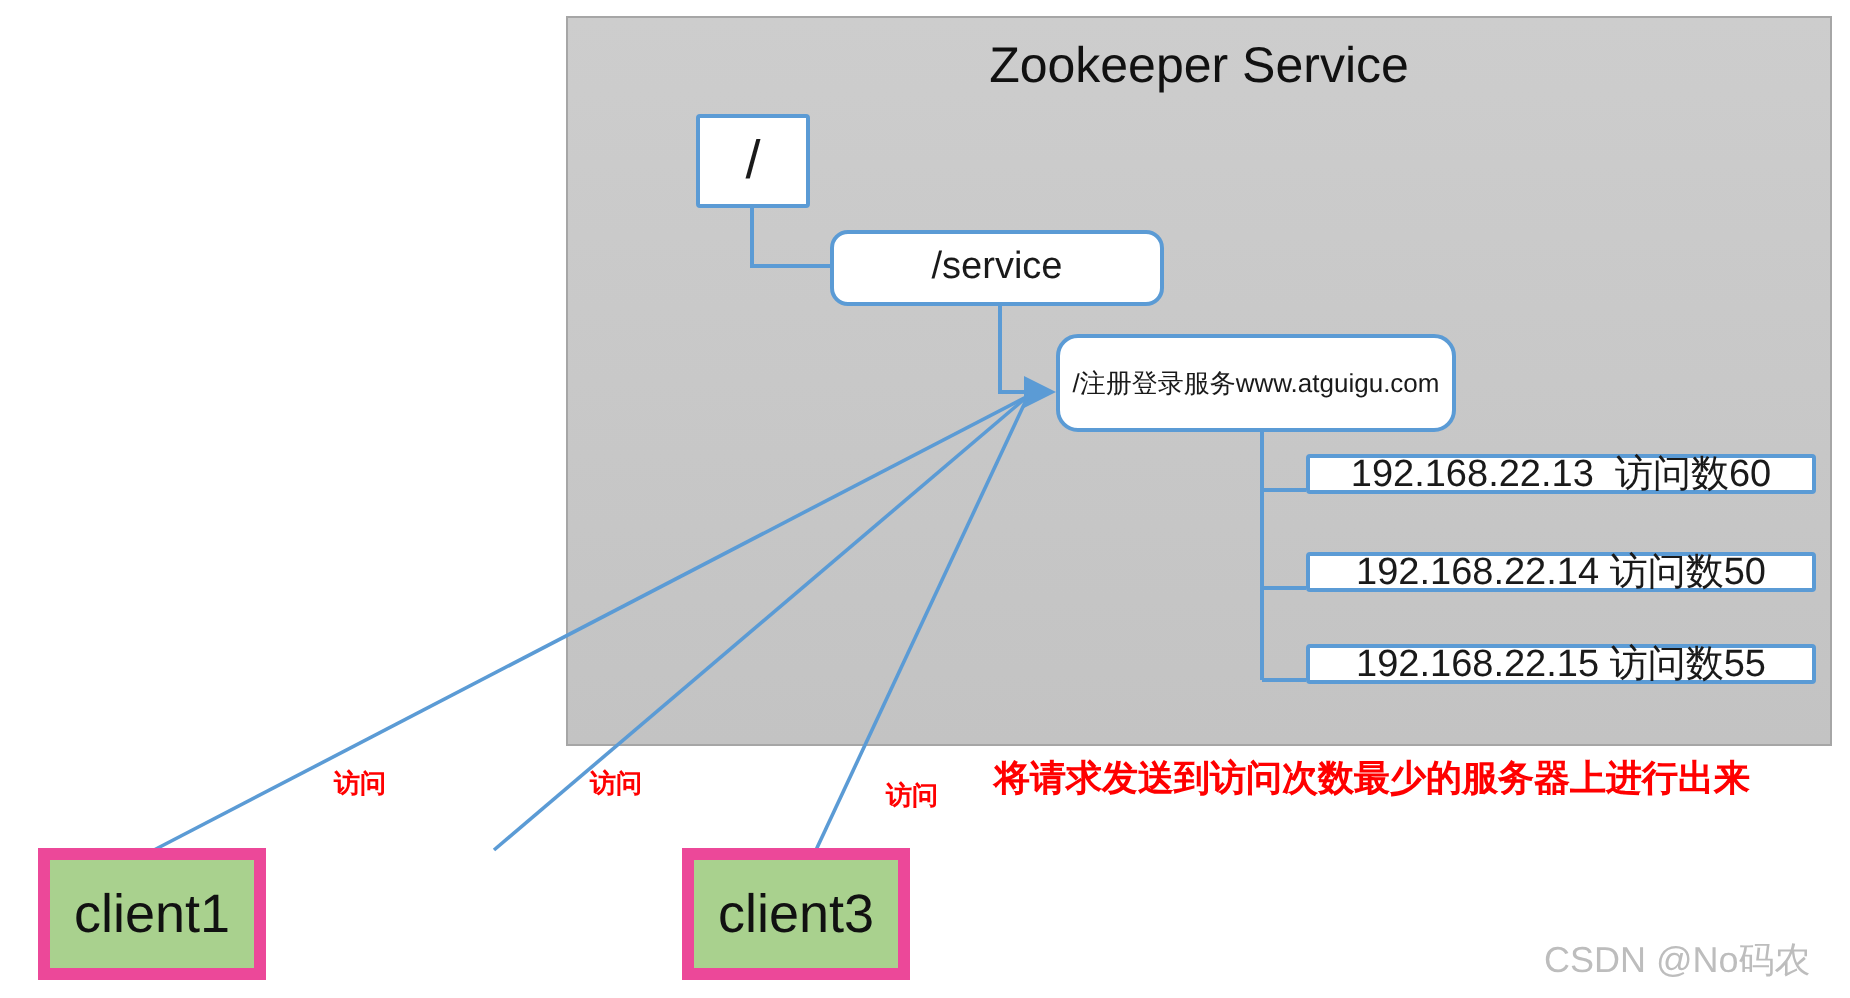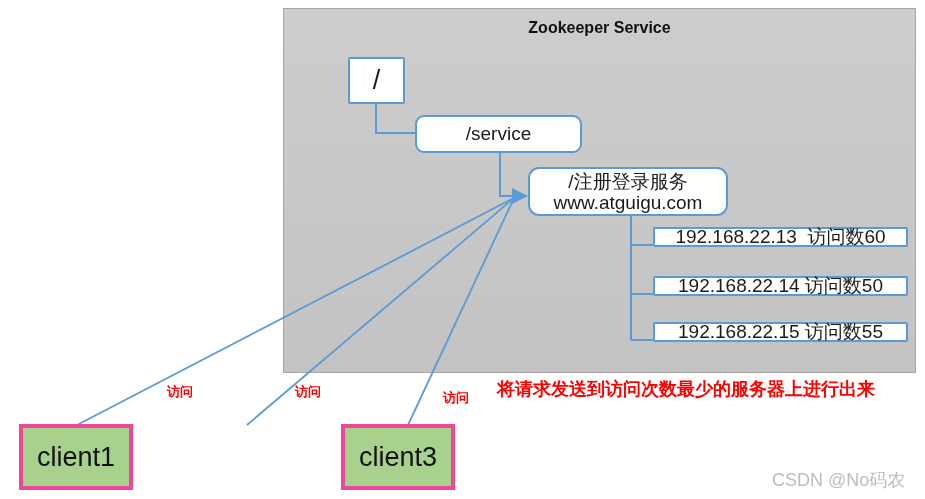--- a/index.html
+++ b/index.html
@@ -20,22 +20,22 @@
     width: 633px; height: 365px;
     background: linear-gradient(180deg, #cdcdcd 0%, #c3c3c3 100%);
     border: 1px solid #a6a6a6;
   }
 
   .panel-title {
     position: absolute;
     left: 283px; top: 19px;
     width: 633px;
     text-align: center;
-    font-size: 16px;
-    font-weight: bold;
+    font-size: 25px;
+    font-weight: normal;
     color: #111111;
     letter-spacing: 0px;
   }
 
   .node {
     position: absolute;
     background: #ffffff;
     border: 2px solid #5b9bd5;
     color: #1a1a1a;
     display: flex;
@@ -55,42 +55,42 @@
     left: 415px; top: 115px;
     width: 167px; height: 38px;
     border-radius: 9px;
     font-size: 19px;
   }
 
   .registry-node {
     left: 528px; top: 167px;
     width: 200px; height: 49px;
     border-radius: 11px;
-    font-size: 19px;
+    font-size: 13px;
     line-height: 21px;
-    flex-direction: column;
+    flex-direction: row;
   }
 
   .server-node {
     left: 653px;
     width: 255px; height: 20px;
     border-radius: 2px;
     font-size: 19px;
   }
   .server-node .server-label { white-space: pre; }
   .server-1 { top: 227px; }
   .server-2 { top: 276px; }
   .server-3 { top: 322px; }
 
   .client-node {
     position: absolute;
     top: 424px;
     width: 114px; height: 66px;
     background: #a9d18e;
-    border: 4px solid #ec4899;
+    border: 6px solid #ec4899;
     color: #111111;
     font-size: 27px;
     display: flex;
     align-items: center;
     justify-content: center;
   }
   .client-1 { left: 19px; }
   .client-2 { left: 184px; }
   .client-3 { left: 341px; }
 

